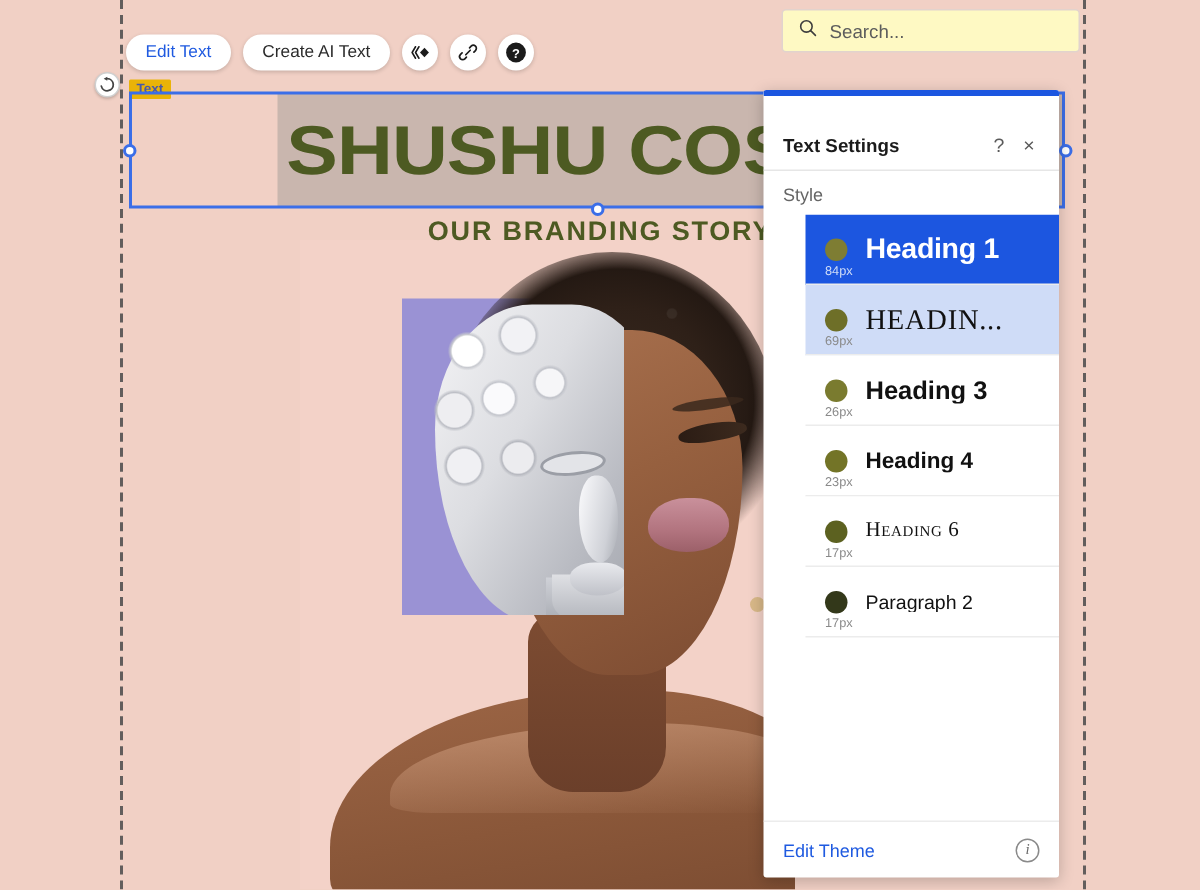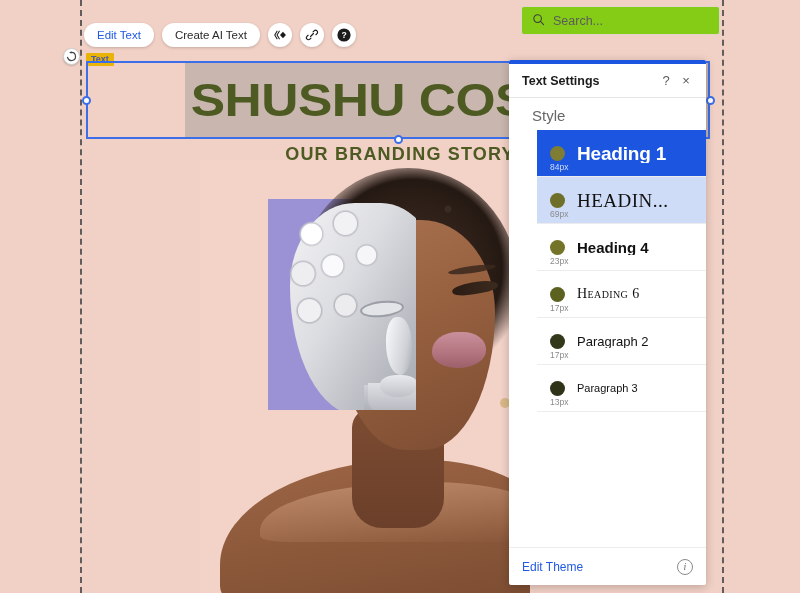--- a/index.html
+++ b/index.html
@@ -288,21 +288,21 @@
     cursor: pointer;
     color: #1b1b1b;
   }
   .tb-round svg { display: block; }
 
   
   .searchbar {
     position: absolute;
     left: 521px; top: 6px;
     width: 199px; height: 29px;
-    background: #84cc16;
+    background: #fef9c3;
     border: 1px solid #e2d3cd;
     border-radius: 3px;
     display: flex; align-items: center;
     gap: 8px; padding: 0 10px;
     cursor: text;
   }
   .searchbar .ph {
     font-size: 12.5px;
     color: #5c5c5c;
   }
@@ -317,34 +317,35 @@
     box-shadow: 0 2px 10px rgba(0,0,0,.22);
     overflow: hidden;
     display: flex; flex-direction: column;
   }
   .panel-topbar { height: 4px; background: #1c56e0; flex: none; }
   .panel-head {
     height: 34px; flex: none;
     display: flex; align-items: center;
     padding: 0 10px 0 13px;
     border-bottom: 1px solid #e6e6e6;
+    margin-top: 16px;
   }
   .panel-title {
     font-size: 12.5px; font-weight: 700; color: #1b1b1b;
     flex: 1;
   }
   .panel-head-icon {
     width: 20px; height: 20px;
     display: flex; align-items: center; justify-content: center;
     color: #5a5a5a; font-size: 13px;
     cursor: pointer;
   }
   .panel-section-label {
-    font-size: 15px; color: #666;
-    padding: 9px 23px 6px;
+    font-size: 12px; color: #666;
+    padding: 9px 13px 6px;
     flex: none;
   }
   .style-list { flex: 1; overflow: hidden; }
 
   .style-row {
     position: relative;
     height: 47px;
     display: flex; align-items: center;
     padding: 0 13px;
     border-bottom: 1px solid #ececec;
@@ -518,41 +519,41 @@
     <div class="style-list" id="style-list">
         <div class="style-row selected">
           <div class="swatch" style="background: rgb(126, 125, 51);"></div>
           <div class="style-name f-h1">Heading 1</div>
           <div class="style-size">84px</div>
         </div>
         <div class="style-row hovered">
           <div class="swatch" style="background: rgb(110, 111, 40);"></div>
           <div class="style-name f-h2">HEADIN...</div>
           <div class="style-size">69px</div>
+        </div>
+        <div class="style-row">
+          <div class="swatch" style="background: rgb(122, 123, 47);"></div>
+          <div class="style-name f-h3">Heading 3</div>
+          <div class="style-size">26px</div>
         </div>
         <div class="style-row">
           <div class="swatch" style="background: rgb(115, 116, 39);"></div>
           <div class="style-name f-h4">Heading 4</div>
           <div class="style-size">23px</div>
         </div>
         <div class="style-row">
           <div class="swatch" style="background: rgb(92, 97, 32);"></div>
           <div class="style-name f-h6">Heading 6</div>
           <div class="style-size">17px</div>
         </div>
         <div class="style-row">
           <div class="swatch" style="background: rgb(51, 56, 26);"></div>
           <div class="style-name f-p2">Paragraph 2</div>
           <div class="style-size">17px</div>
         </div>
-        <div class="style-row">
-          <div class="swatch" style="background: rgb(47, 52, 24);"></div>
-          <div class="style-name f-p3">Paragraph 3</div>
-          <div class="style-size">13px</div>
-        </div>
       </div>
 
     <div class="panel-foot">
       <div class="edit-theme">Edit Theme</div>
       <div class="info-icon">i</div>
     </div>
   </div>
 
 </div>
 

